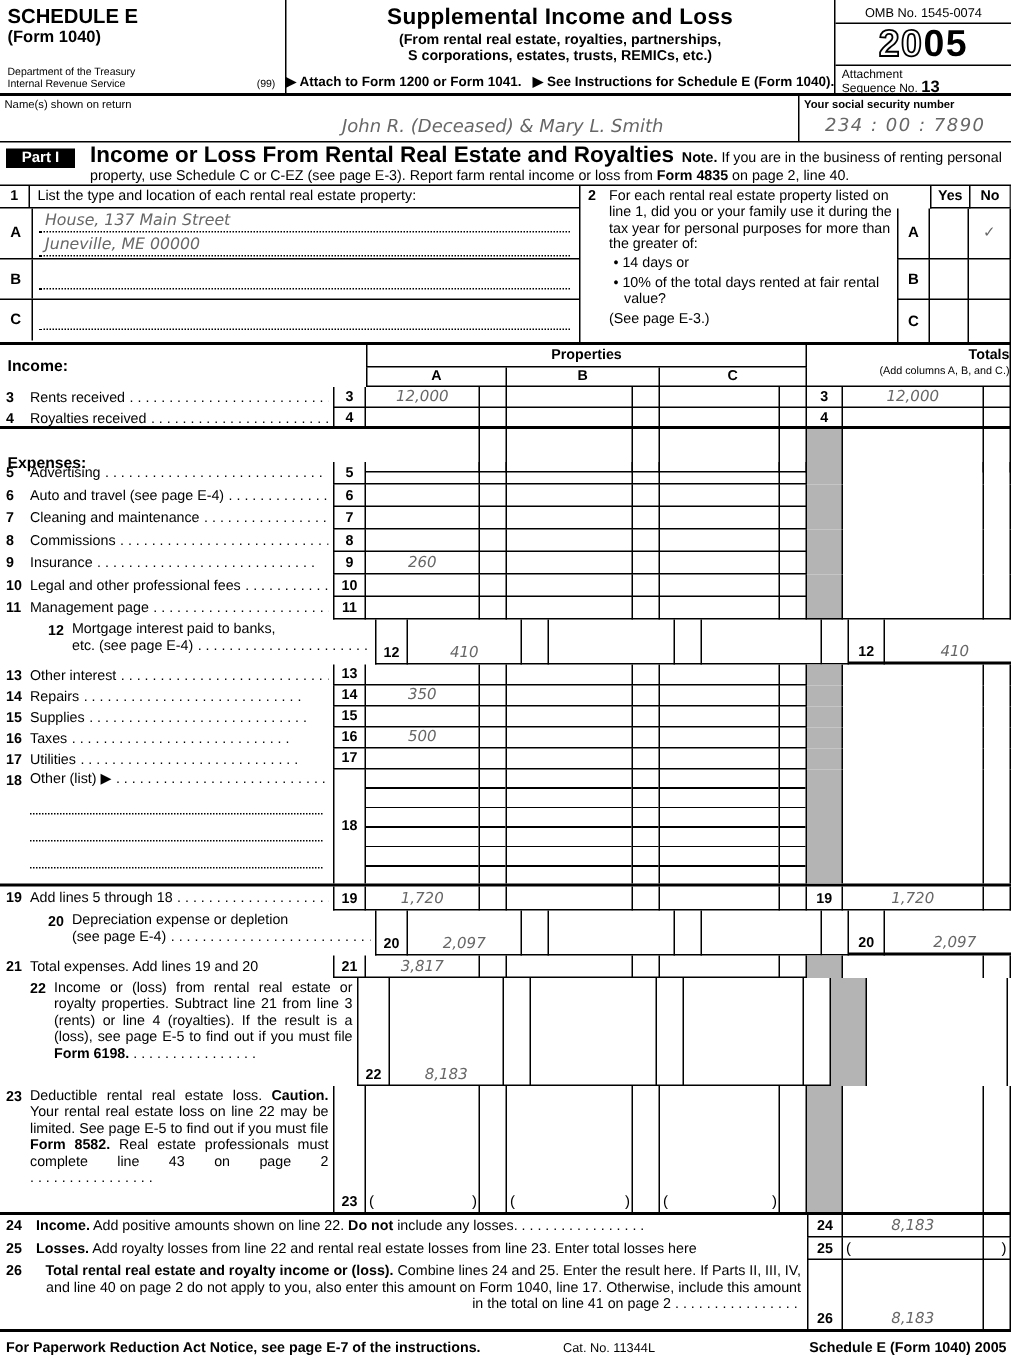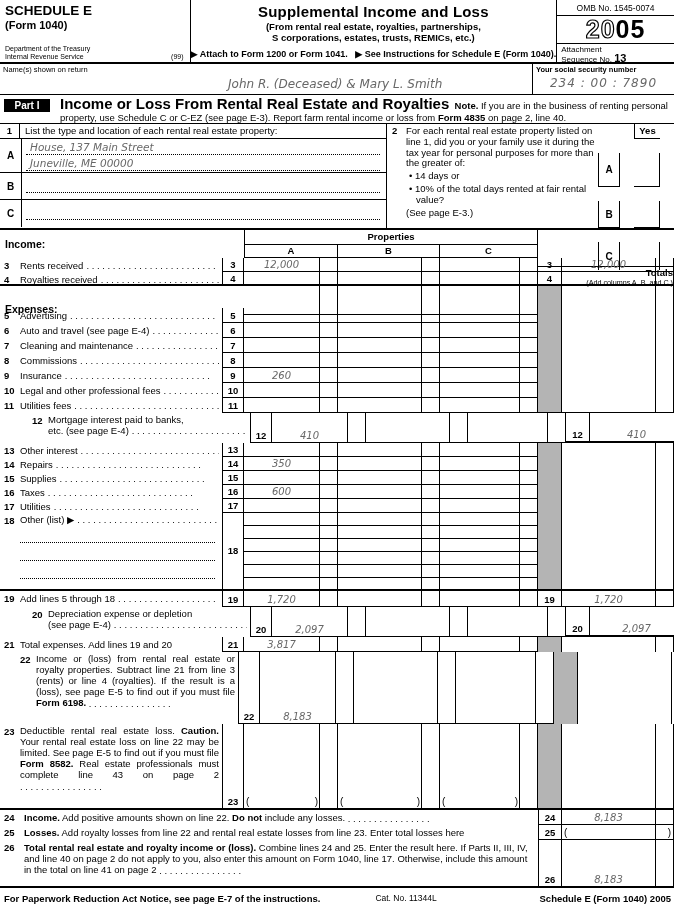--- a/index.html
+++ b/index.html
@@ -53,41 +53,41 @@
 .pletter { width:22px; border-right:1px solid #000; font-weight:bold; font-size:10px; display:flex; align-items:center; justify-content:center; }
 .paddr { flex:1; padding:0 6px 1px 4px; display:flex; flex-direction:column; justify-content:flex-end; }
 .aline { border-bottom:1.6px dotted #000; font-size:10.5px; height:16px; line-height:16px; padding-left:4px; white-space:nowrap; }
 .prow.rb .paddr,.prow.rc .paddr { justify-content:center; }
 .prow.rb .aline,.prow.rc .aline { height:14px; }
 .prop-right { flex:1; position:relative; font-size:9.5px; }
 .q2 { position:absolute; left:5px; top:2px; width:208px; display:flex; line-height:10.8px; }
 .q2num { font-weight:bold; width:14px; flex-shrink:0; }
 .bullet { padding-left:10px; text-indent:-7px; margin-top:2px; }
 .q2see { margin-top:2px; }
-.yn { position:absolute; top:0; right:0; width:76px; height:104px; display:grid; grid-template-columns:22px 26px 28px; grid-template-rows:15px 34px 27px 28px; font-size:9.5px;gap:14px; }
+.yn { position:absolute; top:0; right:0; width:76px; height:104px; display:grid; grid-template-columns:22px 26px 28px; grid-template-rows:15px 34px 27px 28px; font-size:9.5px; }
 .yn .hy,.yn .hn { border-left:1px solid #000; border-bottom:1px solid #000; font-weight:bold; text-align:center; line-height:14px; }
-.yn .hn { border-right:5px solid #404040;font-family:Liberation Serif, serif; }
+.yn .hn { border-right:1px solid #404040; }
 .yn .cl2 { border-left:1px solid #000; border-right:1px solid #000; border-bottom:1px solid #000; font-weight:bold; font-size:10px; display:flex; align-items:center; justify-content:center; }
 .yn .cy { border-right:1px solid #000; border-bottom:1px solid #000; }
 .yn .cn2 { border-bottom:1px solid #000; border-right:1px solid #000; display:flex; align-items:center; justify-content:center; font-size:10px; }
 .yn .last { border-bottom:none; }
 
 
 .mt { border-top:2px solid #000; }
 .thead { display:grid; grid-template-columns:222px 22px 76px 18px 84px 18px 80px 18px 24px 94px 18px; grid-template-rows:15px 13px; }
 .th-income { grid-area:1/1/3/3; font-weight:bold; font-size:10.5px; display:flex; align-items:center; padding-left:5px; }
 .th-props { grid-area:1/3/2/9; border-left:1px solid #000; border-right:1px solid #000; border-bottom:1px solid #000; text-align:center; font-weight:bold; font-size:9.5px; line-height:14px; }
 .th-ab { border-left:1px solid #000; border-right:1px solid #000; border-bottom:1px solid #000; text-align:center; font-weight:bold; font-size:9.5px; line-height:12px; }
 .th-a { grid-area:2/3/3/5; } .th-b { grid-area:2/5/3/7; border-left:none; } .th-c { grid-area:2/7/3/9; border-left:none; }
-.th-totals { grid-area:1/9/3/12; border-bottom:1px solid #000; border-right:1px solid #000; text-align:right;margin-top:36px; }
+.th-totals { grid-area:1/9/3/12; border-bottom:1px solid #000; border-right:1px solid #000; text-align:right; }
 .tt1 { font-weight:bold; font-size:9.5px; line-height:12px; margin-top:1px; }
 .tt2 { font-size:7.2px; line-height:8px; }
 
 .trow { display:grid; grid-template-columns:222px 22px 76px 18px 84px 18px 80px 18px 24px 94px 18px; }
-.h14{height:14px;} .h15{height:15px;} .h16{height:16px;} .h22{height:22px;} .h30{height:30px;margin-left:28px;} .h48{height:48px;} .h72{height:72px;margin-left:16px;} .h78{height:78px;} .h86{height:86px;}
+.h14{height:14px;} .h15{height:15px;} .h16{height:16px;} .h22{height:22px;} .h30{height:30px;margin-left:28px;} .h48{height:48px;text-align:right;} .h72{height:72px;margin-left:16px;} .h78{height:78px;} .h86{height:86px;}
 .cl { position:relative; font-size:9.5px; line-height:11px; padding:1px 3px 0 20px; }
 .cl.flex { display:flex; align-items:flex-start; padding-top:2px; }
 .ln { position:absolute; left:4px; top:2px; font-weight:bold; }
 .lt { flex-shrink:0; }
 .leader { flex:1; overflow:hidden; white-space:nowrap; margin-left:3px; }
 .idots { display:inline-block; overflow:hidden; white-space:nowrap; max-width:84px; height:10px; vertical-align:-2px; }
 .just { text-align:justify; }
 .cn,.ctn { border-left:1px solid #000; border-right:1px solid #000; font-weight:bold; font-size:9.5px; display:flex; align-items:flex-end; justify-content:center; padding-bottom:1px; }
 .ctn { border-left:none; }
 .ca,.cb,.cc,.cta { border-right:1px solid #000; display:flex; align-items:flex-end; justify-content:center; font-size:10px; padding-bottom:1px; }
@@ -382,21 +382,21 @@
         <div class="cbc"></div>
       <div class="cc"></div>
         <div class="ccc"></div>
       <div class="ctn"></div>
         <div class="cta"></div>
         <div class="ctc"></div>
     </div>
     <div class="trow h15 ab gray tb">
       <div class="cl flex">
           <span class="ln">11</span>
-          <span class="lt">Utilities fees</span>
+          <span class="lt">Management page</span>
           <span class="leader">. . . . . . . . . . . . . . . . . . . . . . . . . . . .</span>
         </div>
       <div class="cn">11</div>
       <div class="ca"></div>
         <div class="cac"></div>
       <div class="cb"></div>
         <div class="cbc"></div>
       <div class="cc"></div>
         <div class="ccc"></div>
       <div class="ctn"></div>
@@ -483,21 +483,21 @@
         <div class="ctc"></div>
     </div>
     <div class="trow h14 ab gray">
       <div class="cl flex">
           <span class="ln">16</span>
           <span class="lt">Taxes</span>
           <span class="leader">. . . . . . . . . . . . . . . . . . . . . . . . . . . .</span>
         </div>
       <div class="cn">16</div>
       <div class="ca">
-          <span class="hw">600</span>
+          <span class="hw">500</span>
         </div>
       <div class="cac"></div>
       <div class="cb"></div>
         <div class="cbc"></div>
       <div class="cc"></div>
         <div class="ccc"></div>
       <div class="ctn"></div>
         <div class="cta"></div>
         <div class="ctc"></div>
     </div>

